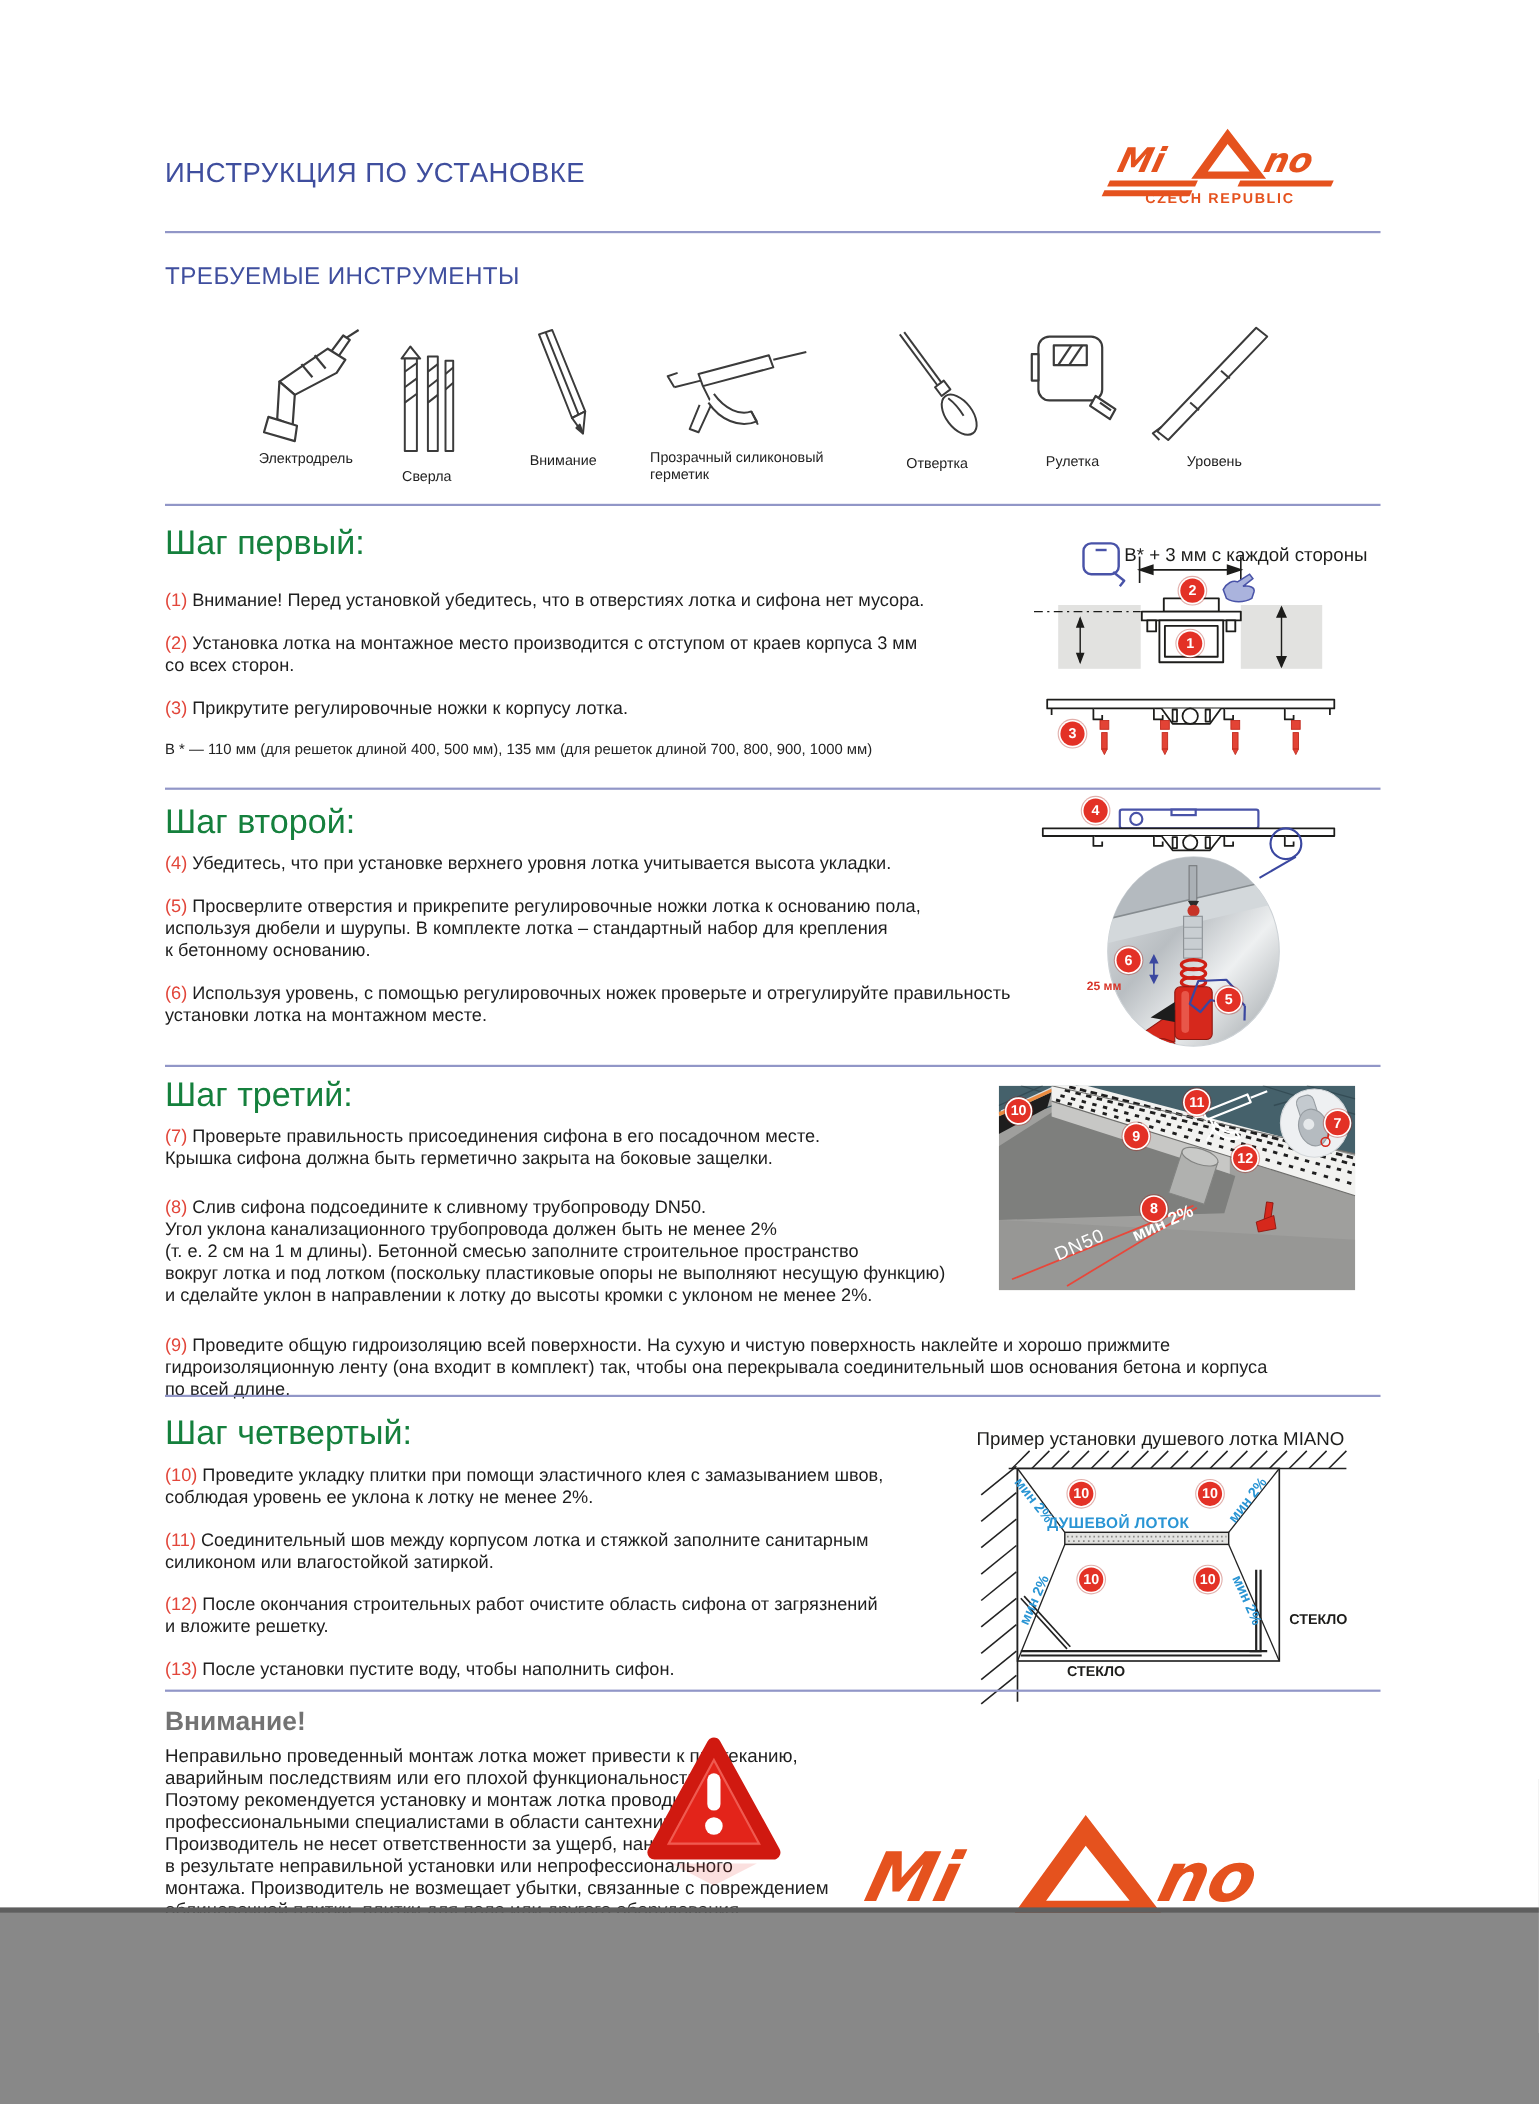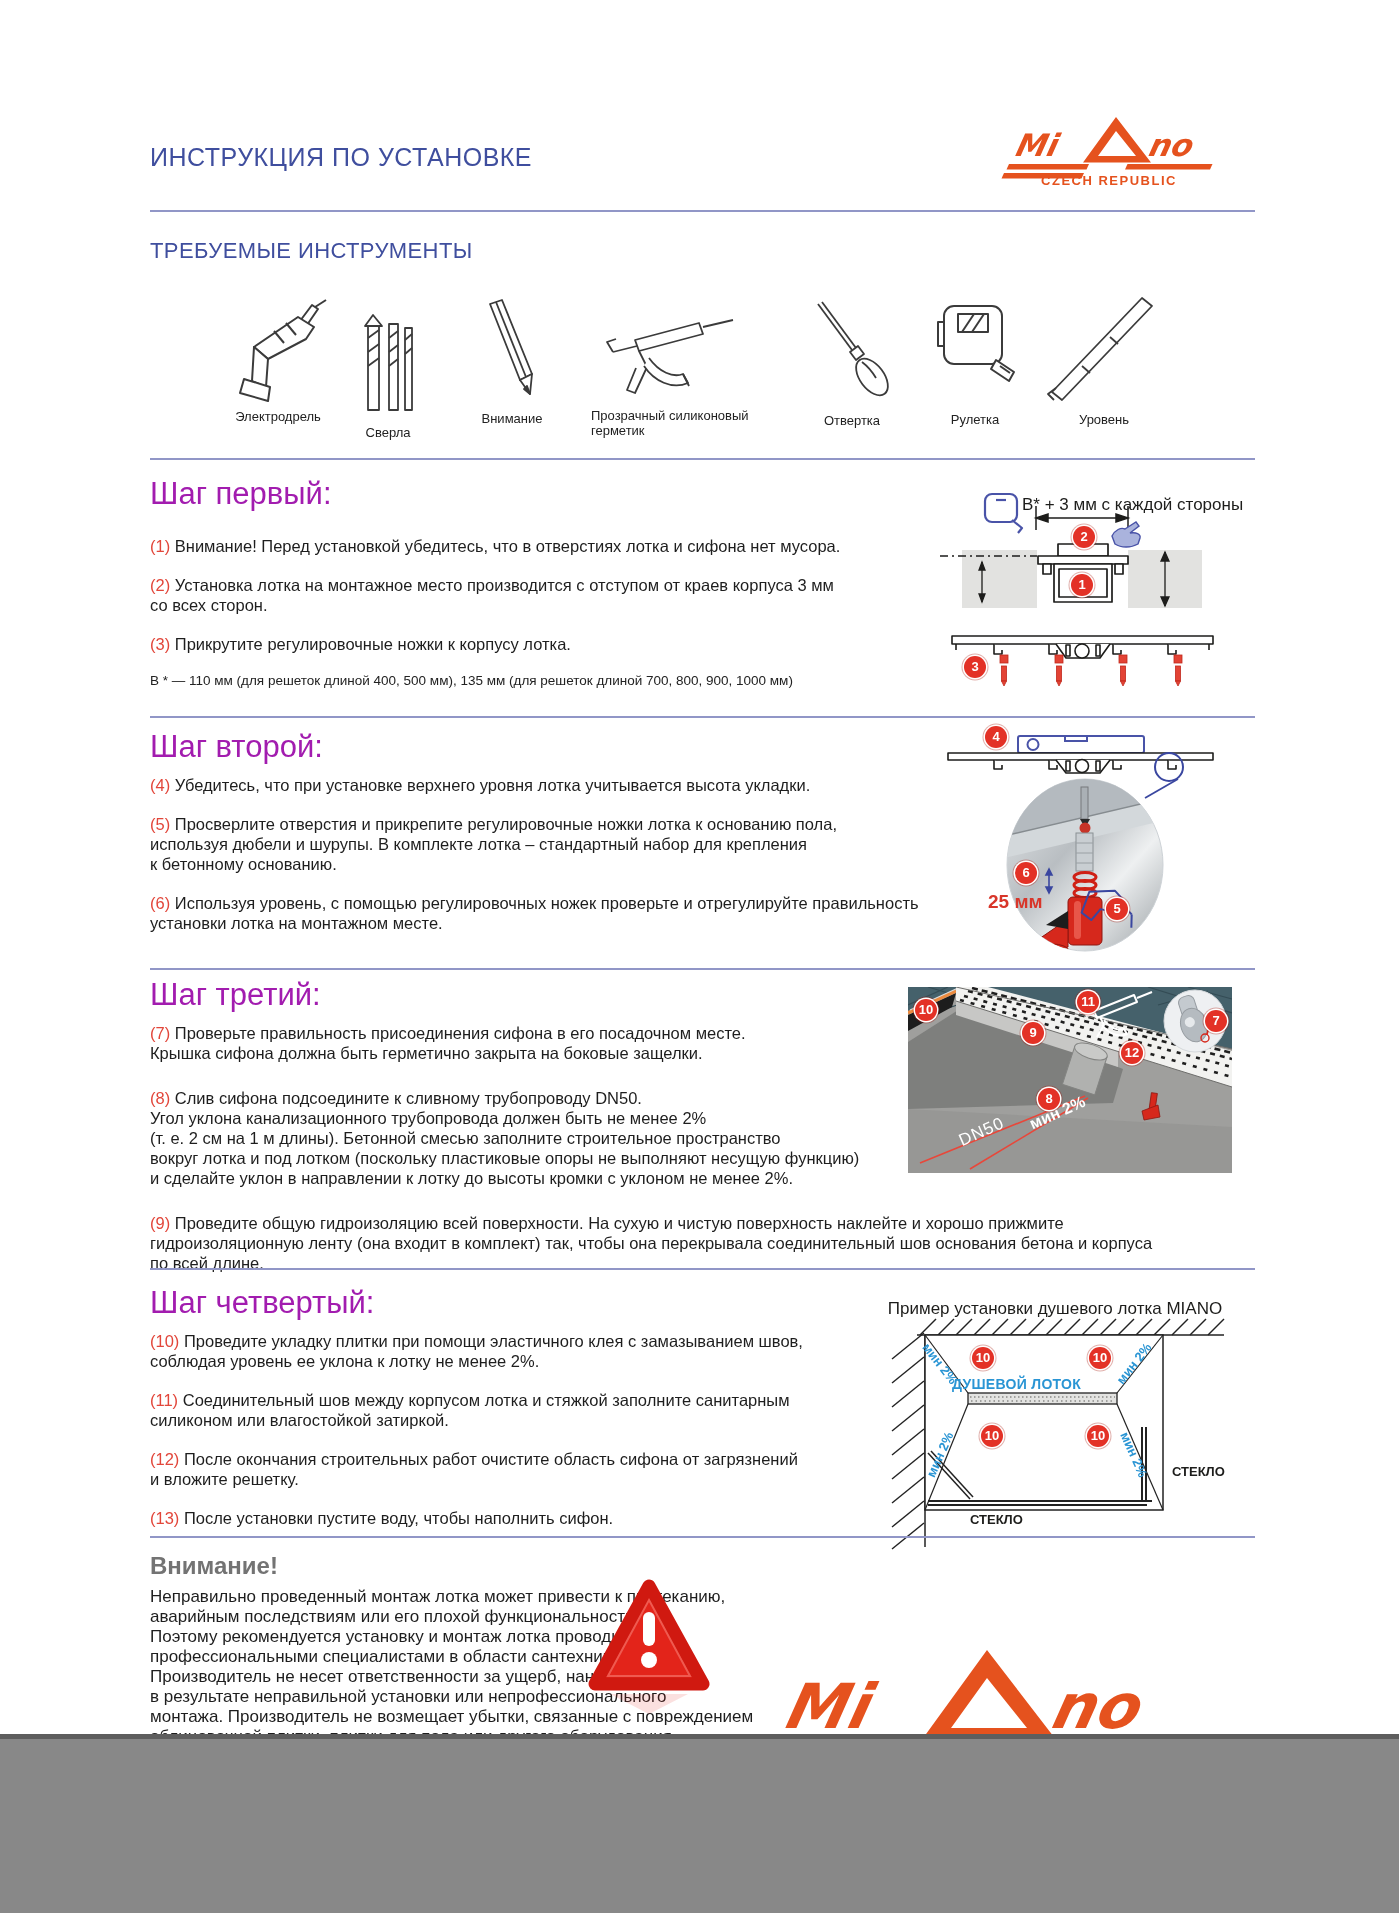--- a/index.html
+++ b/index.html
@@ -5,32 +5,32 @@
   html,body{margin:0;padding:0;background:#888;}
   .page{position:relative;width:1399px;height:1739px;background:#fff;margin:0 auto;
         font-family:"Liberation Sans",sans-serif;color:#1e1e1e;overflow:hidden;}
   .abs{position:absolute;}
   .rule{position:absolute;left:150px;width:1105px;height:2px;background:#9196c7;}
   .page-title{position:absolute;left:150px;top:143px;font-size:25px;letter-spacing:.5px;color:#3f4e9e;}
   .tools-head{position:absolute;left:150px;top:238px;font-size:22px;letter-spacing:.4px;color:#3f4e9e;}
   .tool{position:absolute;text-align:center;}
   .tool-lbl-abs{position:absolute;font-size:13px;color:#222;}
   .sec{position:absolute;left:150px;width:1115px;}
-  .sec h2{font-size:31px;font-weight:normal;color:#a21caf;margin:0 0 10px 0;}
+  .sec h2{font-size:31px;font-weight:normal;color:#15803d;margin:0 0 10px 0;}
   .sec.first h2{margin-bottom:24px;}
   .sec p{margin:0 0 19px 0;font-size:16.5px;line-height:20px;white-space:pre-line;color:#1e1e1e;}
   .sec.s3 p{margin-bottom:25px;}
   .num{color:#e2463a;}
   .footnote{font-size:13.5px;color:#222;margin-top:6px;}
   .co{position:absolute;width:22px;height:22px;border-radius:50%;background:#e33126;color:#fff;
       font-weight:bold;font-size:13px;line-height:22px;text-align:center;
       box-shadow:0 0 0 1.5px #fff,0 0 0 2.5px rgba(170,25,15,.35);z-index:6;}
   .ovl{position:absolute;z-index:5;white-space:nowrap;}
   .dim-label{font-size:17px;color:#1d1d1b;}
-  .label-25{font-size:19px;font-weight:bold;color:#d8362a;}
+  .label-25{font-size:11px;font-weight:bold;color:#d8362a;}
   .dn50{font-size:17px;color:#fff;letter-spacing:1px;transform:rotate(-24deg);}
   .min2-d3{font-size:16px;font-weight:bold;color:#fff;transform:rotate(-24deg);}
   .d4-title{font-size:17px;color:#1d1d1b;width:350px;text-align:center;white-space:nowrap;}
   .drain-lbl{font-size:14px;font-weight:bold;color:#2a95d4;letter-spacing:.3px;}
   .min2{font-size:13px;font-weight:bold;color:#2a95d4;}
   .glass{font-size:13px;font-weight:bold;color:#1d1d1b;}
   .warn{position:absolute;left:150px;top:1552px;width:660px;}
   .warn h3{font-size:24px;font-weight:bold;color:#737373;margin:0 0 7px 0;}
   .warn p{margin:0;font-size:17px;line-height:20px;white-space:pre-line;color:#1e1e1e;}
   .site{margin-top:10px;font-size:22px;font-weight:bold;color:#3f4e9e;}

